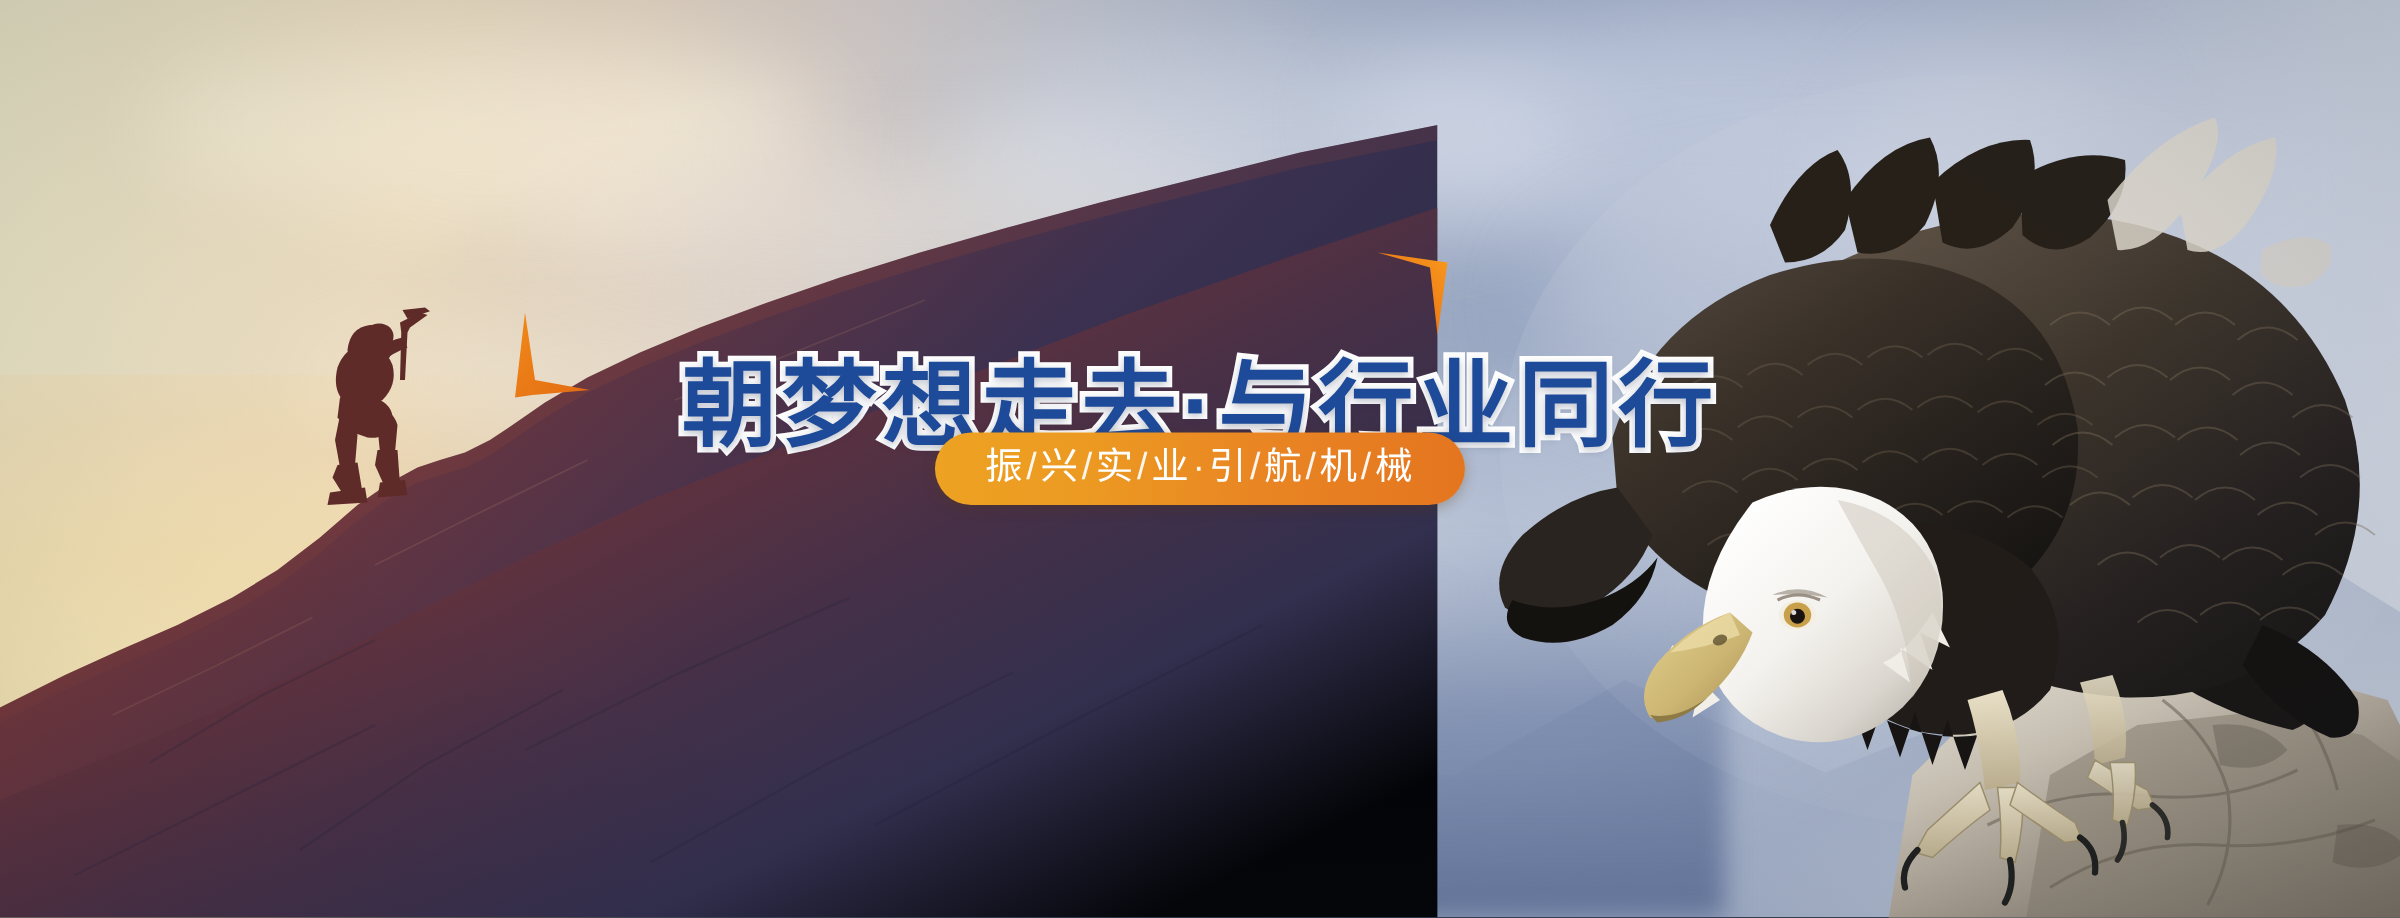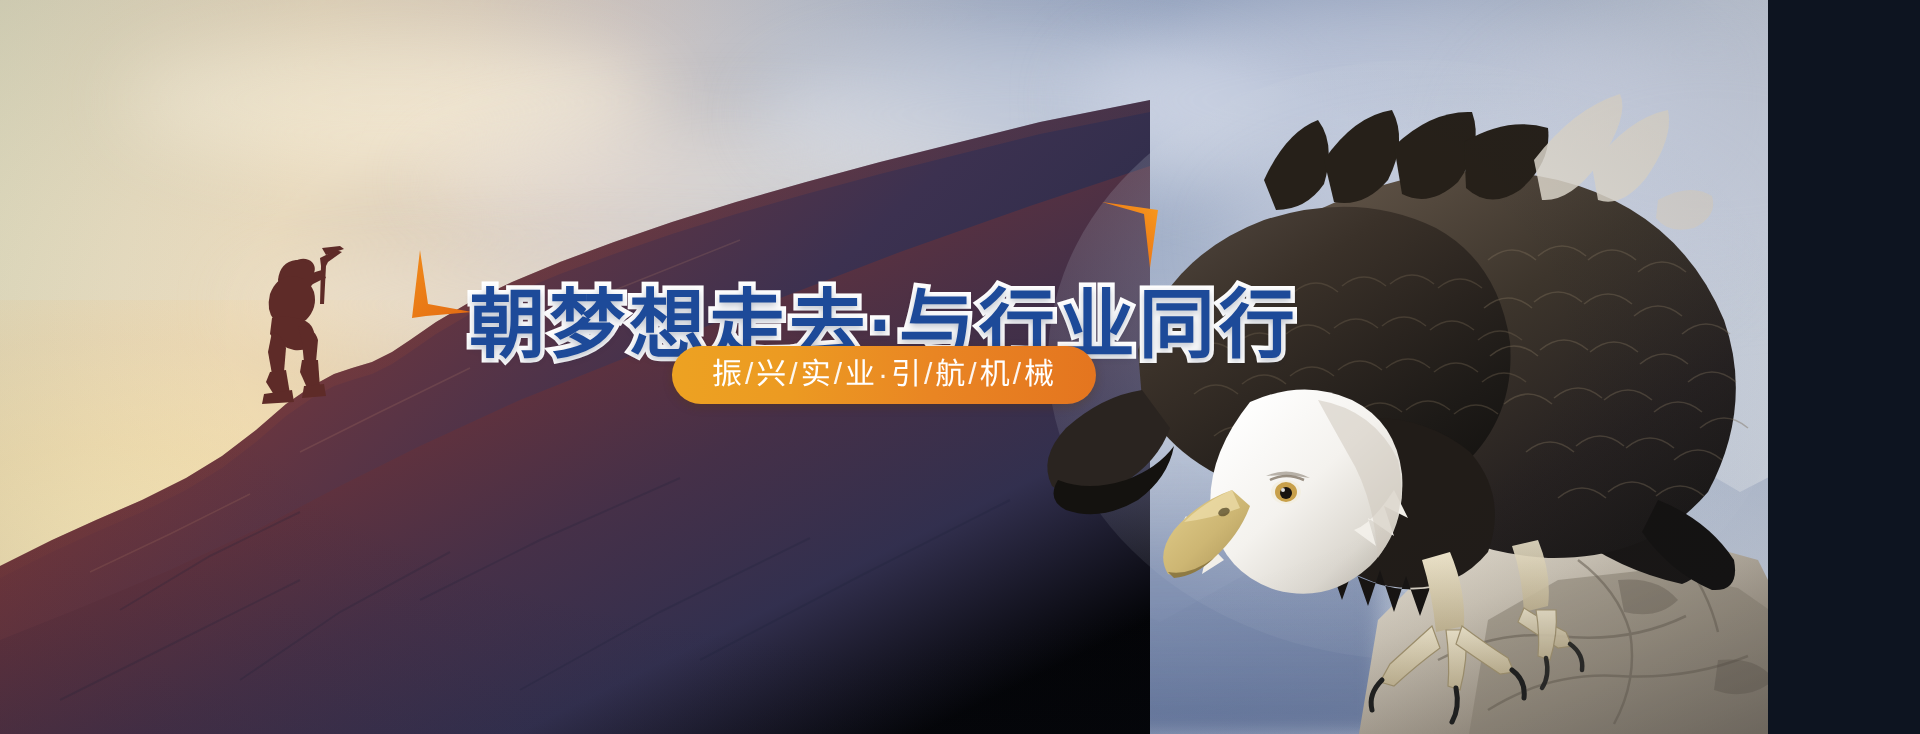--- a/index.html
+++ b/index.html
@@ -1,21 +1,21 @@
 <!DOCTYPE html>
 <html lang="zh-CN"><head>
 <meta charset="utf-8">
 <title>Hero Banner</title>
 <style>
   html,body{margin:0;padding:0;background:#0d1420;}
   *{box-sizing:border-box;}
 
   .stage{
     position:relative;
-    width:1768px;
+    width:1920px;
     height:734px;
     overflow:hidden;
     font-family:"Liberation Sans","DejaVu Sans",sans-serif;
   }
 
   
   .sky{
     position:absolute; inset:0;
     background:
       linear-gradient(100deg,

